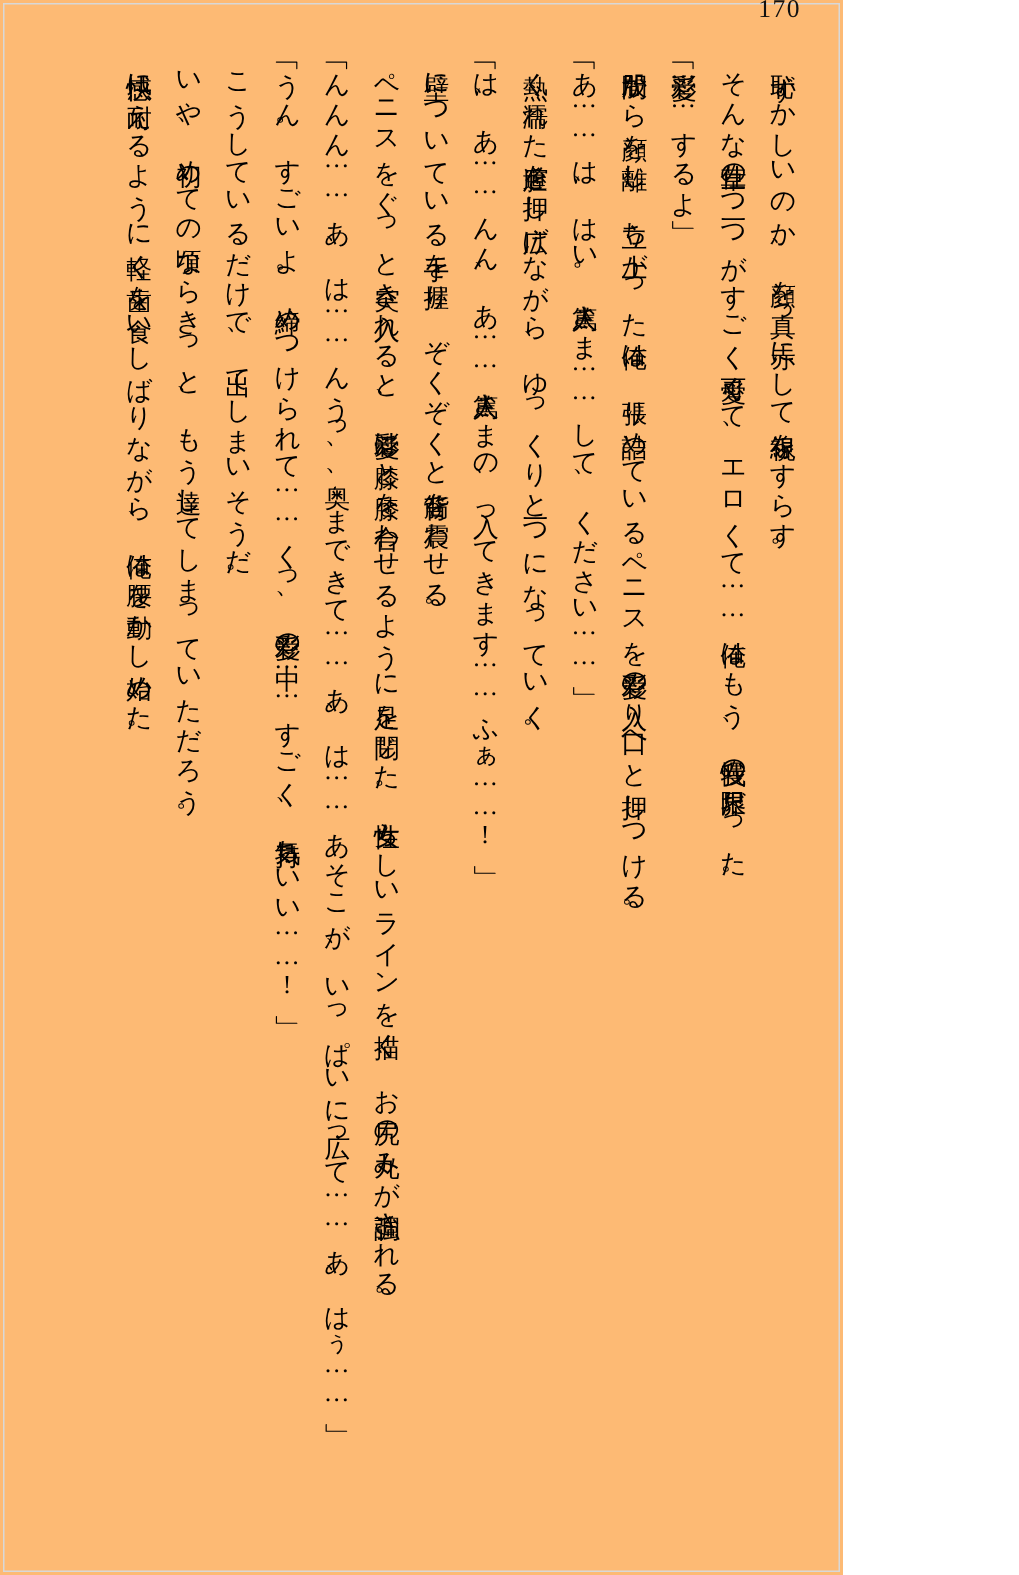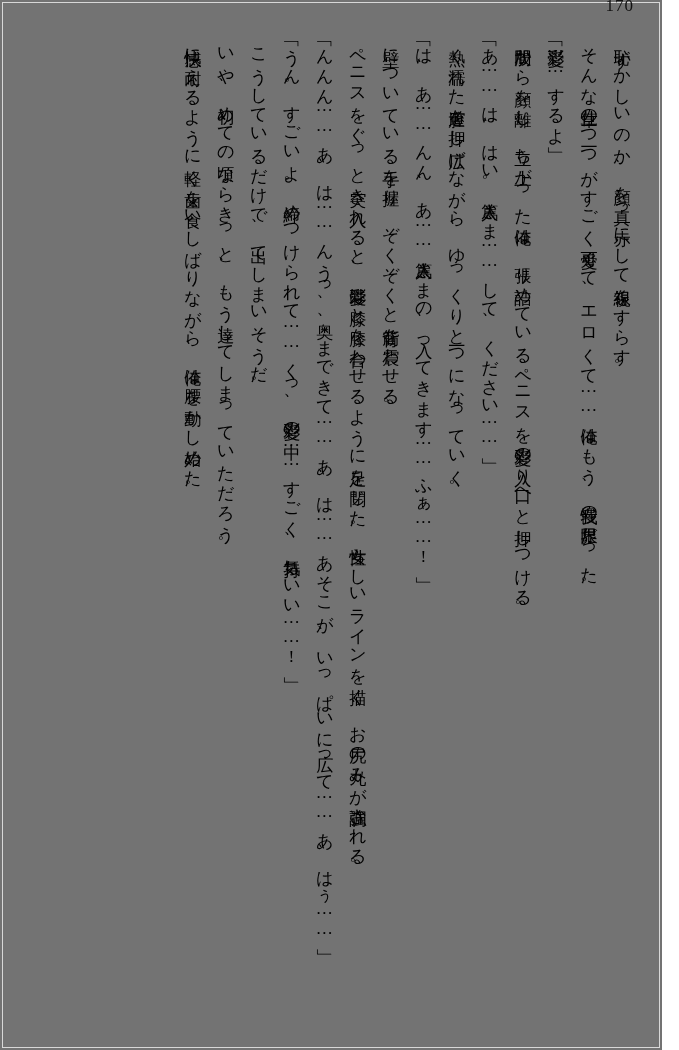--- a/index.html
+++ b/index.html
@@ -9,23 +9,23 @@
   }
   body {
     width: 679px;
     height: 1050px;
     font-family: "Liberation Serif", "DejaVu Serif", serif;
     color: #000000;
     overflow: hidden;
   }
   #page {
     position: relative;
-    width: 662px;
+    width: 562px;
     height: 1050px;
-    background: #737373;
+    background: #fdba74;
     box-sizing: border-box;
   }
   
   #page::before {
     content: "";
     position: absolute;
     left: 2px;
     top: 2px;
     right: 2px;
     bottom: 2px;

